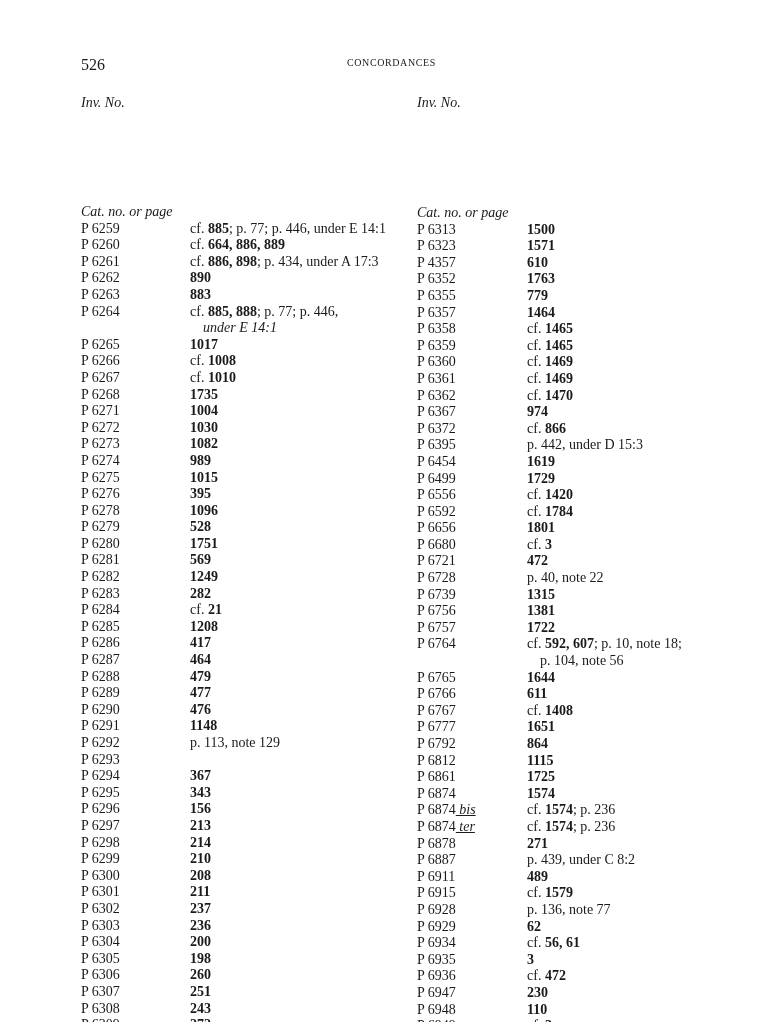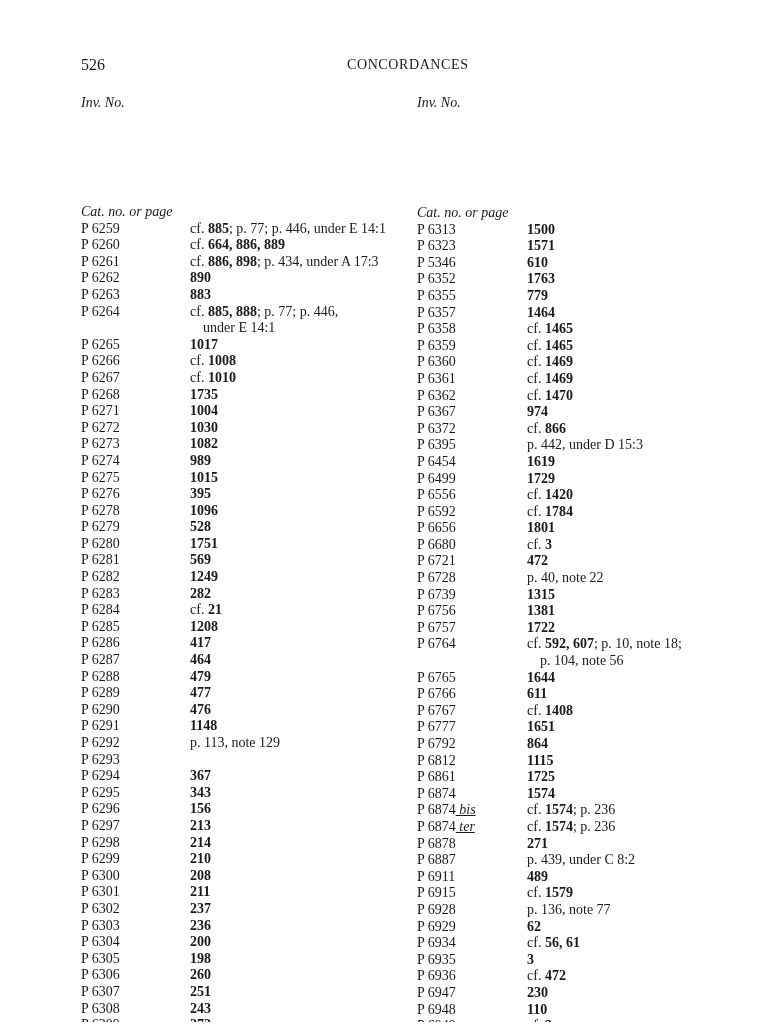--- a/index.html
+++ b/index.html
@@ -10,34 +10,34 @@
     color:#1a1a1a;
     font-family:"Liberation Serif", serif;
     overflow:hidden;
   }
   .page-number{
     position:absolute;left:81px;top:56px;
     font-size:16px;
   }
   .page-title{
     position:absolute;left:347px;top:57px;
-    font-size:14px;letter-spacing:0.6px;
+    font-size:10px;letter-spacing:0.6px;
   }
   .col{
     position:absolute;top:95px;
     font-size:14px;line-height:16.6px;
   }
   .col-left{left:81px;width:330px;}
   .col-right{left:417px;width:335px;}
   .col-headers{display:flex;font-style:italic;flex-direction:column;}
   .row{display:flex;}
   .col-left .inv-cell{flex:0 0 109px;width:109px;}
   .col-right .inv-cell{flex:0 0 110px;width:110px;}
   .cat-cell{flex:1;}
-  .col-left .wrap-line{padding-left:122px;}
+  .col-left .wrap-line{padding-left:122px;font-style:italic;}
   .col-right .wrap-line{padding-left:123px;}
   b{font-weight:700;}
   i{font-style:italic;text-decoration:underline;}
 </style>
 </head>
 <body>
 
 <div class="page">
   <div class="page-number">526</div>
   <div class="page-title">CONCORDANCES</div>
@@ -259,21 +259,21 @@
     <div>
         <div class="row">
           <span class="inv-cell">P 6313</span>
           <span class="cat-cell"><b>1500</b></span>
         </div>
         <div class="row">
           <span class="inv-cell">P 6323</span>
           <span class="cat-cell"><b>1571</b></span>
         </div>
         <div class="row">
-          <span class="inv-cell">P 5346</span>
+          <span class="inv-cell">P 4357</span>
           <span class="cat-cell"><b>610</b></span>
         </div>
         <div class="row">
           <span class="inv-cell">P 6352</span>
           <span class="cat-cell"><b>1763</b></span>
         </div>
         <div class="row">
           <span class="inv-cell">P 6355</span>
           <span class="cat-cell"><b>779</b></span>
         </div>

